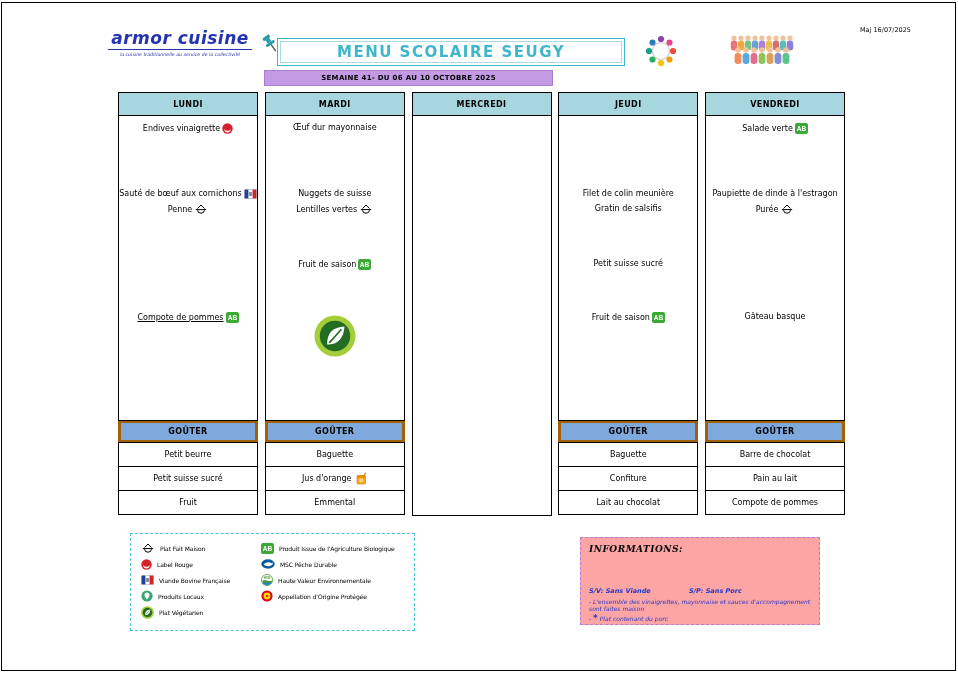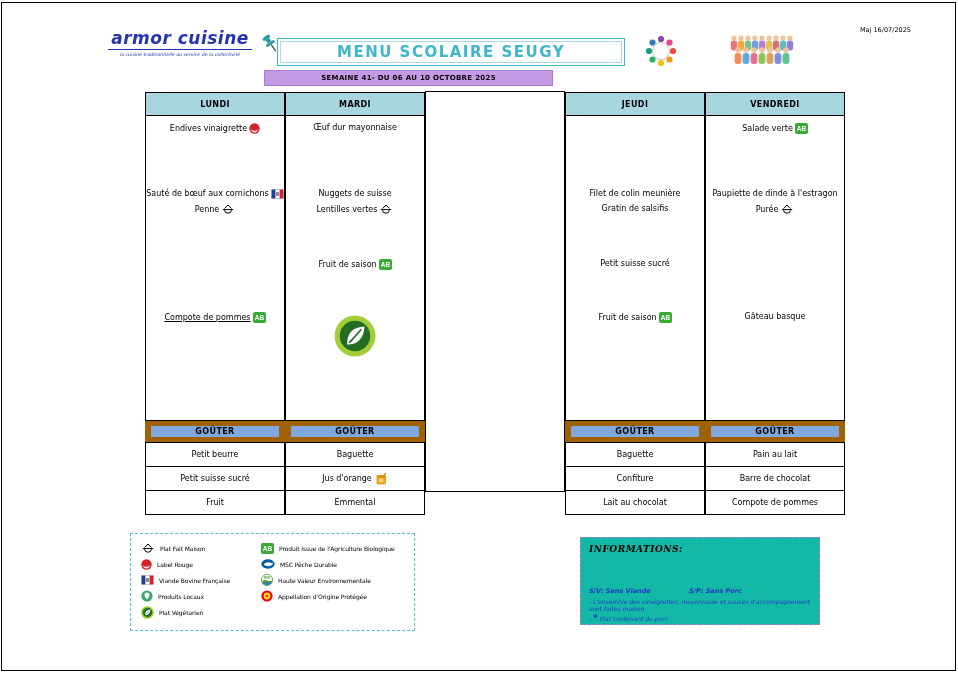--- a/index.html
+++ b/index.html
@@ -29,54 +29,54 @@
   .circle-logo { position:absolute; left:641px; top:32px; }
   .crowd { position:absolute; left:726px; top:30px; }
 
   .week-banner { position:absolute; left:264px; top:70px; width:289px; height:16px;
     background:var(--week-banner,#c49ae4); border:1px solid #a87fd0;
     display:flex; align-items:center; justify-content:center;
     font-size:7px; font-weight:bold; letter-spacing:.3px; }
 
   
   .columns { position:absolute; left:118px; top:92px; width:727px; height:424px;
-    display:flex; justify-content:flex-end; }
+    display:flex; justify-content:space-between; }
   .col { width:140px; display:flex; flex-direction:column; }
   .day-header { height:24px; border:1px solid #000; background:var(--day-header,#a7d6de);
     display:flex; align-items:center; justify-content:center;
     font-size:8px; font-weight:bold; letter-spacing:.4px; }
   .day-body { position:relative; height:306px; border:1px solid #000; margin-top:-1px; background:#fff; }
   .day-body.tall { height:401px; }
   .menu-item { position:absolute; left:1px; right:1px; display:flex; align-items:center;
     justify-content:center; gap:2px; font-size:8px; line-height:10px; white-space:nowrap; }
   .menu-item .item-label.underline { text-decoration:underline; }
   .slot-0 { top:7px; } .slot-1 { top:53px;margin-top:20px; } .slot-2 { top:88px; }
   .slot-3 { top:143px; } .slot-4 { top:196px; } .slot-5 { top:199px; }
 
-  .gouter-header { height:23px; border:6px solid #a16207; margin-top:-1px;
+  .gouter-header { height:23px; border:3px solid #a16207; margin-top:-1px;
     background:var(--gouter-header,#7fa8dc); display:flex; align-items:center; justify-content:center;
     font-size:8px; font-weight:bold; letter-spacing:.4px; }
   .gouter-row { height:25px; border:1px solid #000; margin-top:-1px; background:#fff;
     display:flex; align-items:center; justify-content:center; gap:3px; font-size:8px; }
 
   .icon { display:inline-flex; align-items:center; }
   .icon svg { display:block; }
 
   
   .legend { position:absolute; left:130px; top:533px; width:285px; height:98px;
     border:1.5px dashed #4fc3cf; background:#fff; }
   .legend-col { position:absolute; top:8px; display:flex; flex-direction:column; gap:4px; }
   .legend-col.left { left:10px; }
   .legend-col.right { left:130px; }
   .legend-row { display:flex; align-items:center; gap:5px; height:12px; }
   .legend-label { font-size:6px; letter-spacing:-.1px; white-space:nowrap; }
 
   
   .info { position:absolute; left:580px; top:537px; width:240px; height:88px;
-    border:1.5px dashed #b57bd6; background:#14b8a6; padding:6px 8px; }
+    border:1.5px dashed #b57bd6; background:#fca5a5; padding:6px 8px; }
   .info-title { font-size:9px; font-weight:bold; font-style:italic;
     font-family:"DejaVu Serif", serif; letter-spacing:.5px; }
   .info-sv-row { display:flex; margin-top:33px; font-size:6.5px; font-weight:bold;
     font-style:italic; color:var(--info-blue,#2438c8); }
   .info-sv { width:100px; }
   .info-line { font-size:6px; font-style:italic; color:var(--info-blue,#2438c8);
     margin-top:3px; line-height:7px; }
   .info-line .star { font-size:9px; font-weight:bold; }
 </style>
 </head>
@@ -268,20 +268,21 @@
             <path d="M8.8 3.5 L10.8 0.8" stroke="#c77d00" stroke-width="1.1"></path>
             <circle cx="6.2" cy="8.4" r="2.1" fill="#ffd27f"></circle>
           </svg>
         </span>
       </div>
       <div class="gouter-row">
         <span>Emmental</span>
       </div>
     </div>
     <div class="col">
+      <div class="day-header">MERCREDI</div>
       <div class="day-body tall"></div>
     </div>
     <div class="col">
       <div class="day-header">JEUDI</div>
       <div class="day-body">
         <div class="menu-item slot-1">
           <span class="item-label">Filet de colin meunière</span>
         </div>
         <div class="menu-item slot-2">
           <span class="item-label">Gratin de salsifis</span>
@@ -334,24 +335,24 @@
               <path d="M3.6 6.2 a3.4 3 0 0 0 6.8 0" fill="none" stroke="#000" stroke-width="1"></path>
             </svg>
           </span>
         </div>
         <div class="menu-item slot-4">
           <span class="item-label">Gâteau basque</span>
         </div>
       </div>
       <div class="gouter-header">GOÛTER</div>
       <div class="gouter-row">
+        <span>Barre de chocolat</span>
+      </div>
+      <div class="gouter-row">
         <span>Pain au lait</span>
-      </div>
-      <div class="gouter-row">
-        <span>Barre de chocolat</span>
       </div>
       <div class="gouter-row">
         <span>Compote de pommes</span>
       </div>
     </div>
   </div>
 
 <div class="legend">
   <div class="legend-col left">
       <div class="legend-row">

